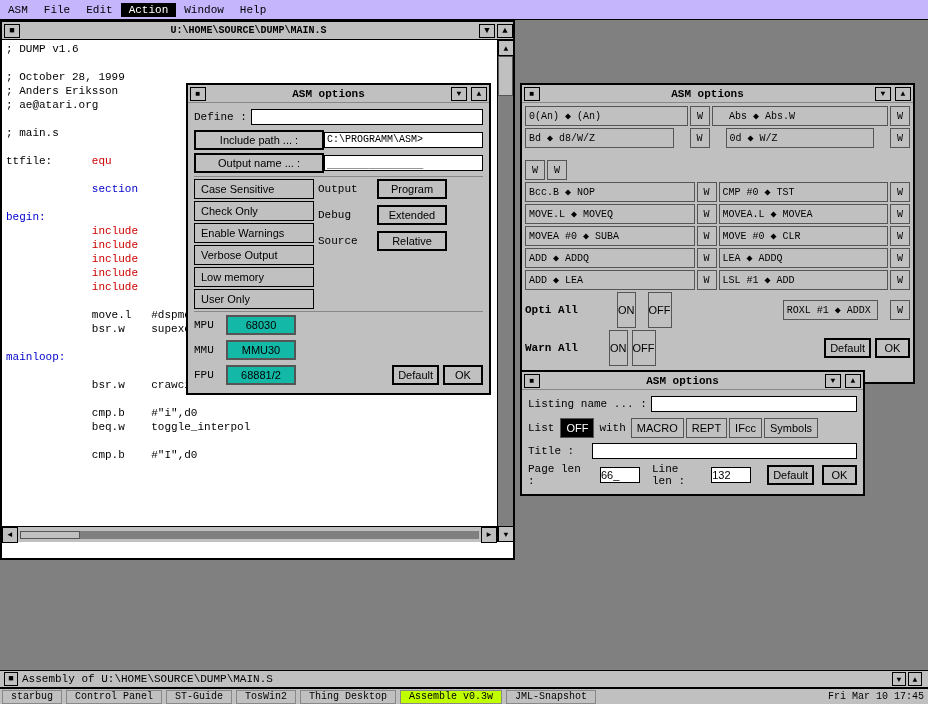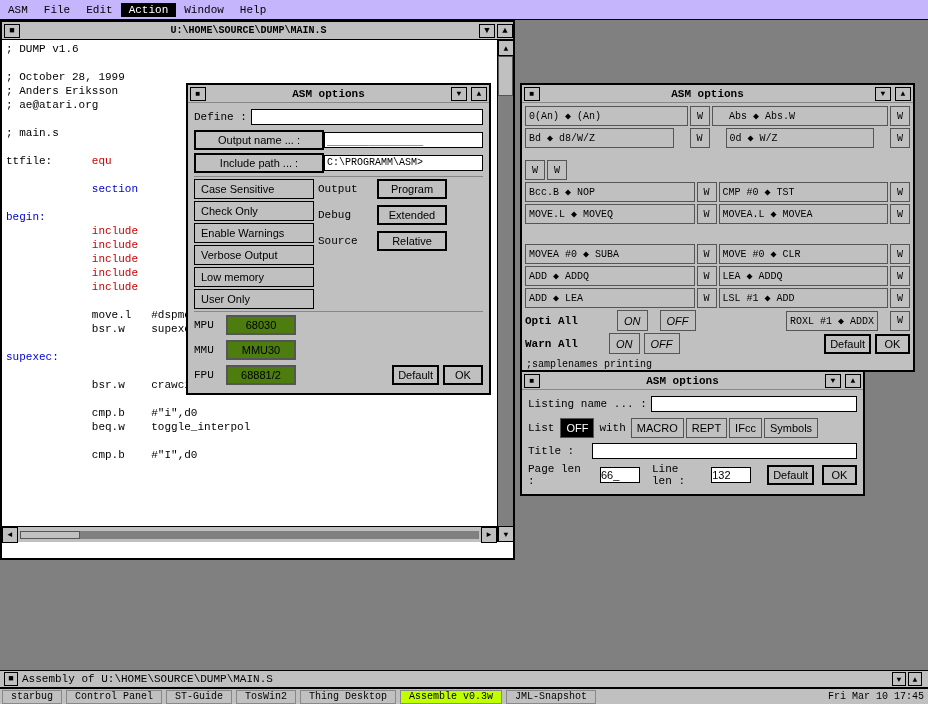--- a/index.html
+++ b/index.html
@@ -211,21 +211,21 @@
       display: flex;
       align-items: center;
       margin-bottom: 3px;
       height: 22px;
     }
     .hw-label {
       width: 32px;
       font-size: 11px;
     }
     .hw-btn {
-      background: #4d7c0f;
+      background: #14b8a6;
       border: 2px solid #555;
       font-size: 11px;
       padding: 1px 8px;
       cursor: pointer;
       height: 20px;
       display: flex;
       align-items: center;
       justify-content: center;
     }
     .asm2-cell {
@@ -248,26 +248,25 @@
       display: flex;
       align-items: center;
       justify-content: center;
       cursor: pointer;
       width: 20px;
     }
     .asm2-toggle {
       background: #c0c0c0;
       border: 1px solid #555;
       font-size: 11px;
-      padding: 1px 6px;
-      cursor: pointer;
-      height: 21px;
-      display: flex;
-      align-items: center;
-      font-style: italic;
+      padding: 1px 0;
+      cursor: pointer;
+      height: 36px;
+      display: flex;
+      align-items: center;
     }
 
     
     .asm3-content {
       padding: 4px 6px;
     }
     .asm3-row {
       display: flex;
       align-items: center;
       margin-bottom: 3px;
@@ -428,21 +427,21 @@
       <div class="code-line"><span class="code-blue">begin:</span></div>
       <div class="code-line">             <span class="code-red">include</span></div>
       <div class="code-line">             <span class="code-red">include</span></div>
       <div class="code-line">             <span class="code-red">include</span></div>
       <div class="code-line">             <span class="code-red">include</span></div>
       <div class="code-line">             <span class="code-red">include</span></div>
       <div class="code-line">&nbsp;</div>
       <div class="code-line">             move.l   #dspmod_begin,super_rout</div>
       <div class="code-line">             bsr.w    supexec</div>
       <div class="code-line">&nbsp;</div>
-      <div class="code-line"><span class="code-blue">supexec:</span></div>
+      <div class="code-line"><span class="code-blue">mainloop:</span></div>
       <div class="code-line">&nbsp;</div>
       <div class="code-line">             bsr.w    crawcin</div>
       <div class="code-line">&nbsp;</div>
       <div class="code-line">             cmp.b    #"i",d0</div>
       <div class="code-line">             beq.w    toggle_interpol</div>
       <div class="code-line">&nbsp;</div>
       <div class="code-line">             cmp.b    #"I",d0</div>
     </div>
 
     <div style="position:absolute;bottom:16px;left:0;right:16px;height:16px;background:#c0c0c0;border-top:1px solid #000;display:flex;align-items:center;">
@@ -470,27 +469,27 @@
       <div class="dialog-btn">▲</div>
     </div>
     <div class="dialog-content">
 
       <div class="form-row">
         <span class="form-label">Define :</span>
         <input class="form-input" style="width: 180px;" value="">
       </div>
 
       <div class="form-row">
+        <button class="btn" style="min-width:130px;">Include path ... :</button>
+        <div class="form-dashes" style="font-size:10px;">C:\PROGRAMM\ASM&gt;</div>
+      </div>
+
+      <div class="form-row">
         <button class="btn" style="min-width:130px;">Output name ... :</button>
         <div class="form-dashes" style="font-family:monospace;font-size:10px;">________________</div>
-      </div>
-
-      <div class="form-row">
-        <button class="btn" style="min-width:130px;">Include path ... :</button>
-        <div class="form-dashes" style="font-size:10px;">C:\PROGRAMM\ASM&gt;</div>
       </div>
       <div class="sep-line"></div>
 
       <div style="display:flex;gap:4px;">
         <div style="display:flex;flex-direction:column;gap:2px;">
           <button class="option-btn">Case Sensitive</button>
           <button class="option-btn">Check Only</button>
           <button class="option-btn">Enable Warnings</button>
           <button class="option-btn">Verbose Output</button>
           <button class="option-btn">Low memory</button>
@@ -567,21 +566,21 @@
         <div class="asm2-w-btn">W</div>
       </div>
 
       <div style="display:flex;align-items:center;gap:2px;margin-bottom:2px;">
         <div class="asm2-cell" style="flex:1;">Bcc.B ◆ NOP</div>
         <div class="asm2-w-btn">W</div>
         <div class="asm2-cell" style="flex:1;">CMP #0 ◆ TST</div>
         <div class="asm2-w-btn">W</div>
       </div>
 
-      <div style="display:flex;align-items:center;gap:2px;margin-bottom:20px;border-radius:9px;">
+      <div style="display:flex;align-items:center;gap:2px;margin-bottom:2px;border-radius:9px;">
         <div class="asm2-cell" style="flex:1;">MOVE.L ◆ MOVEQ</div>
         <div class="asm2-w-btn">W</div>
         <div class="asm2-cell" style="flex:1;">MOVEA.L ◆ MOVEA</div>
         <div class="asm2-w-btn">W</div>
       </div>
 
       <div style="display:flex;align-items:center;gap:2px;margin-bottom:2px;">
         <div class="asm2-cell" style="flex:1;">MOVEA #0 ◆ SUBA</div>
         <div class="asm2-w-btn">W</div>
         <div class="asm2-cell" style="flex:1;">MOVE #0 ◆ CLR</div>

